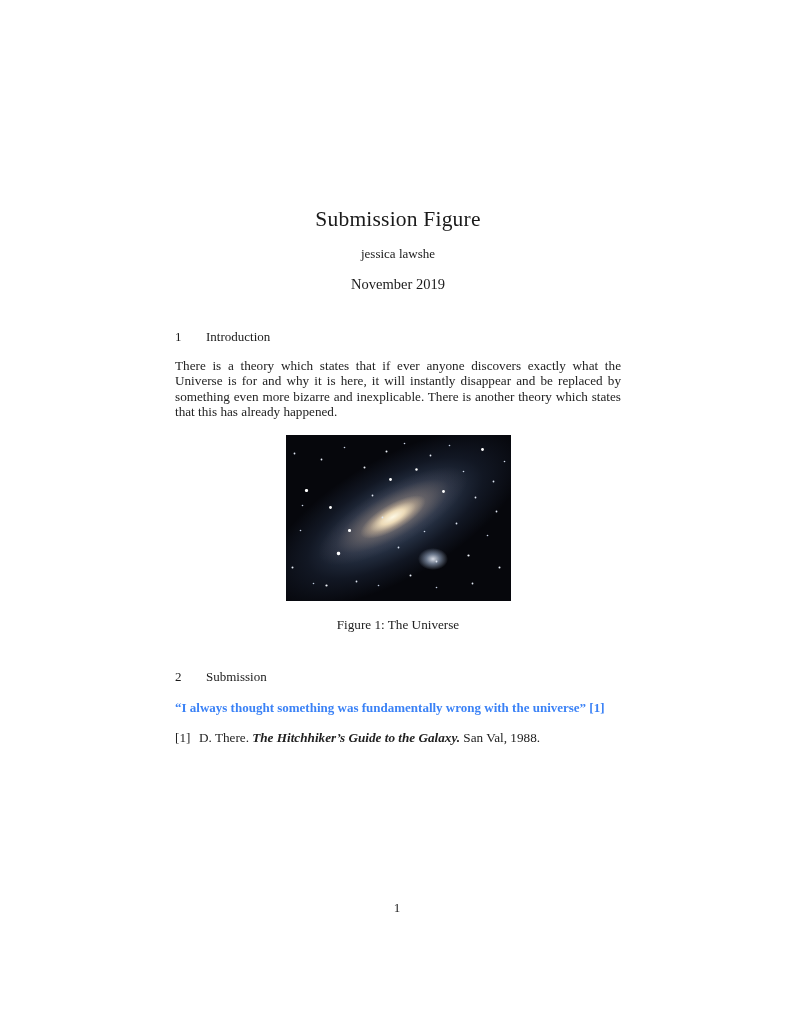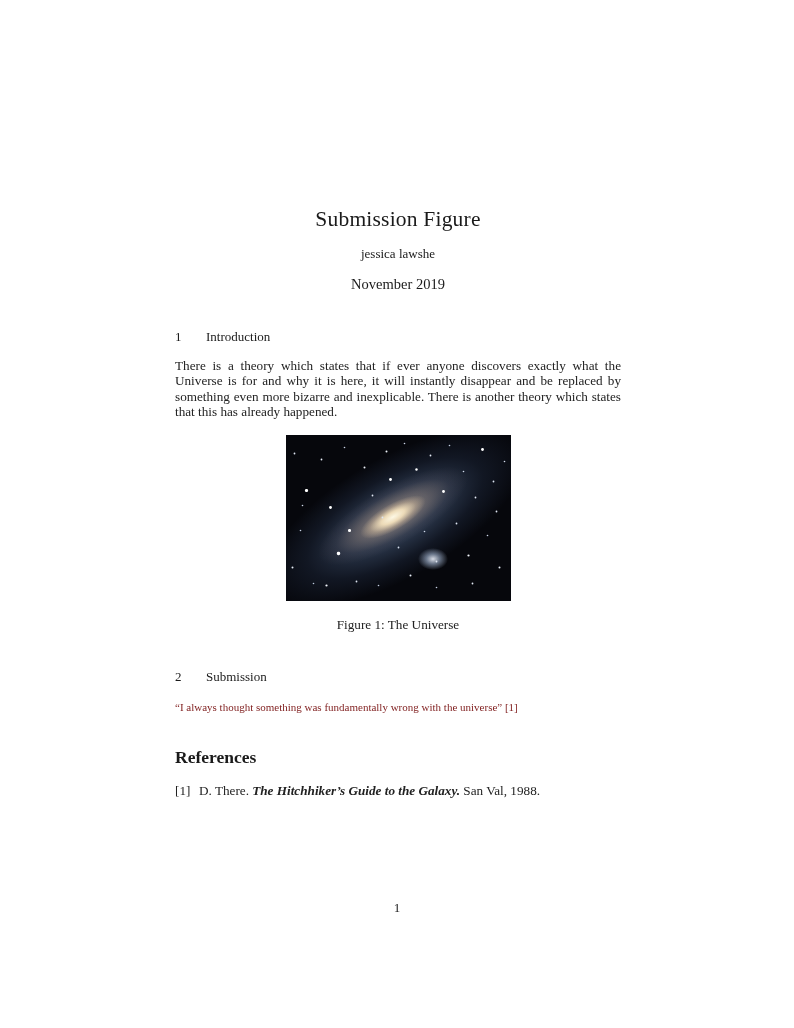--- a/index.html
+++ b/index.html
@@ -140,23 +140,24 @@
       150px 152px 0 0.3px #c6d1e4, 96px 82px 0 0.4px #dde4f1, 16px 70px 0 0.3px #d0daea,
       186px 148px 0 0.4px #e2e9f4;
   }
   .figure-caption {
     margin-top: 16px;
     font-size: 13.2px;
     color: #222;
   }
   .quote-par {
     margin: 15px 0 0 0;
-    font-size: 11px;
+    font-size: 13px;
     line-height: 15.4px;
-    color: #7f1d1d;
+    color: #3b82f6;
+    font-weight: bold;
   }
   .ref-heading {
     margin: 32px 0 0 0;
     font-size: 17.5px;
     font-weight: bold;
   }
   .ref-entry {
     margin: 15px 0 0 0;
     font-size: 13.2px;
     line-height: 15.4px;
@@ -207,21 +208,20 @@
         <div class="star-field"></div>
       </div>
       <div class="figure-caption">Figure 1: The Universe</div>
     </div>
 
     <h2 class="section-heading">
       <span class="sec-num">2</span><span>Submission</span>
     </h2>
     <p class="quote-par">“I always thought something was fundamentally wrong with the universe” [1]</p>
 
-    <h2 class="ref-heading">References</h2>
     <p class="ref-entry">
       <span class="ref-label">[1]</span>
       <span class="ref-text">
         <span>D. There.</span>
         <span class="ref-title-italic">The Hitchhiker’s Guide to the Galaxy.</span>
         <span>San Val, 1988.</span>
       </span>
     </p>
 
   </div>

